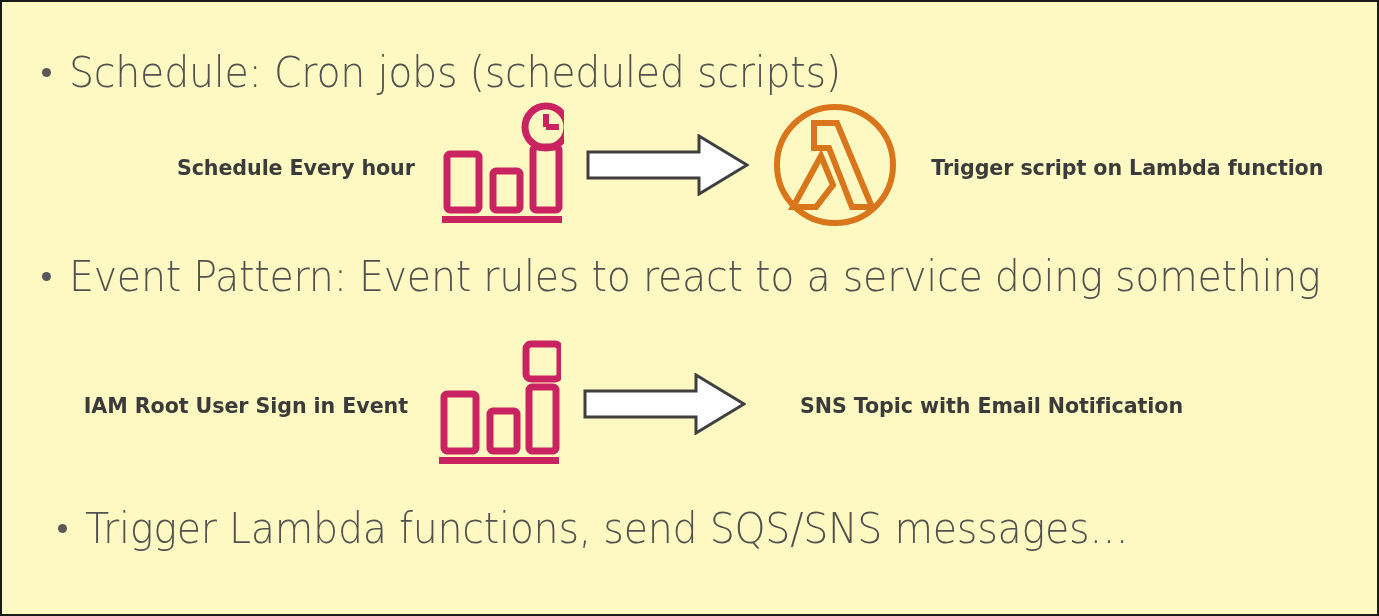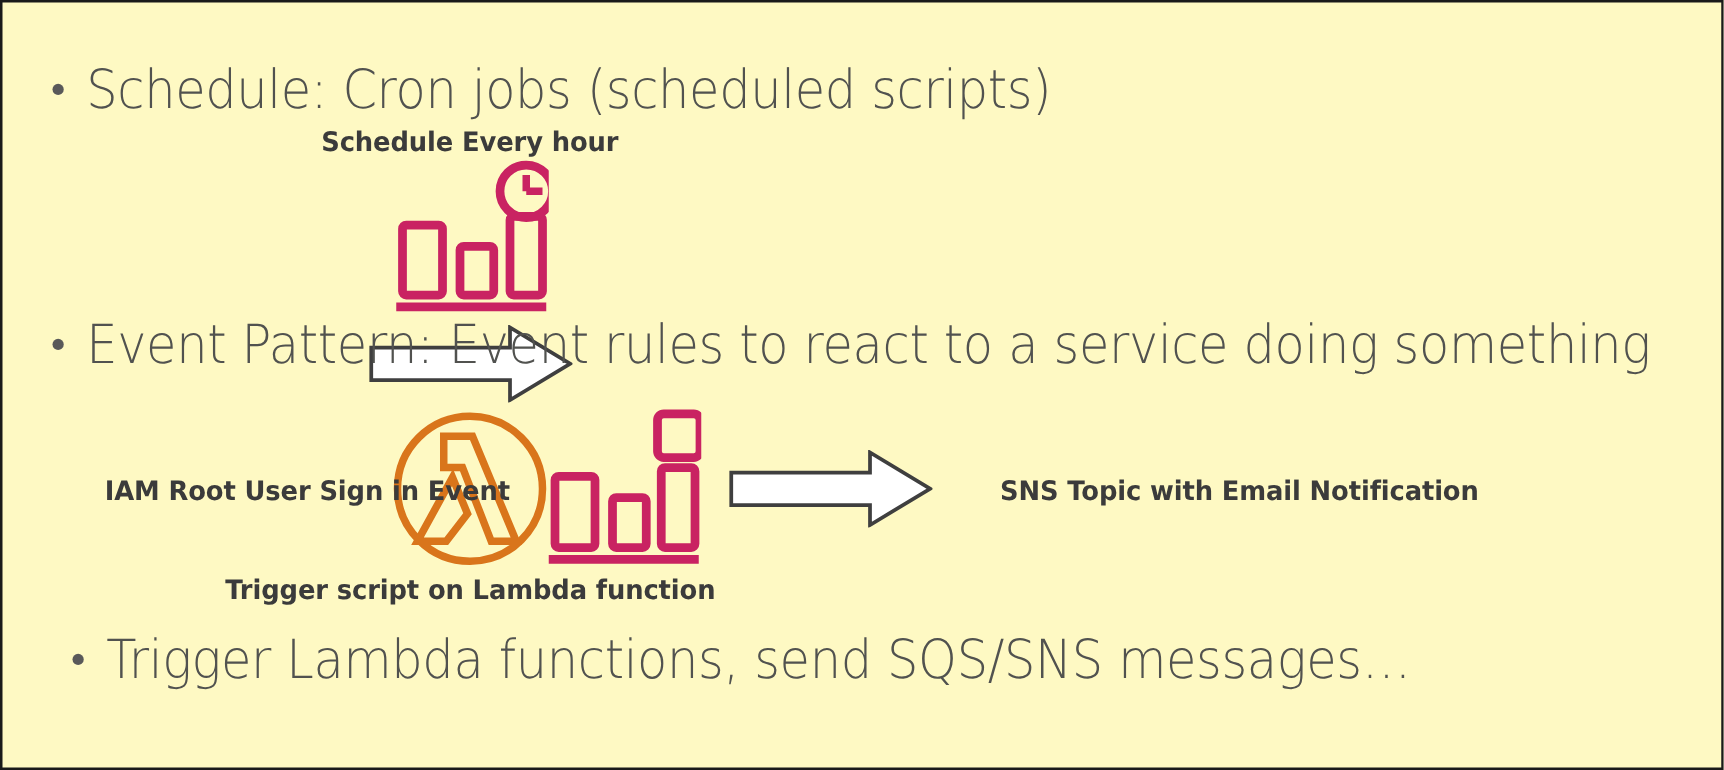--- a/index.html
+++ b/index.html
@@ -51,22 +51,22 @@
   #bullet-1 { left: 40px; top: 48px; }
   #bullet-2 { left: 40px; top: 252px; }
   #bullet-3 { left: 56px; top: 504px; }
 
   
   .diagram-row {
     position: absolute;
     display: flex;
     align-items: center;
   }
-  #diagram-row-1 { left: 170px; top: 100px; height: 130px; flex-direction: column; }
-  #diagram-row-2 { left: 75px;  top: 324px; height: 135px; }
+  #diagram-row-1 { left: 170px; top: 100px; height: 130px; }
+  #diagram-row-2 { left: 75px;  top: 336px; height: 135px; }
 
   .caption {
     font-family: "DejaVu Sans", sans-serif;
     font-weight: bold;
     font-size: 21.5px;
     color: #3b3b3b;
     white-space: nowrap;
     letter-spacing: -0.1px;
     transform: scaleX(0.96);
   }

